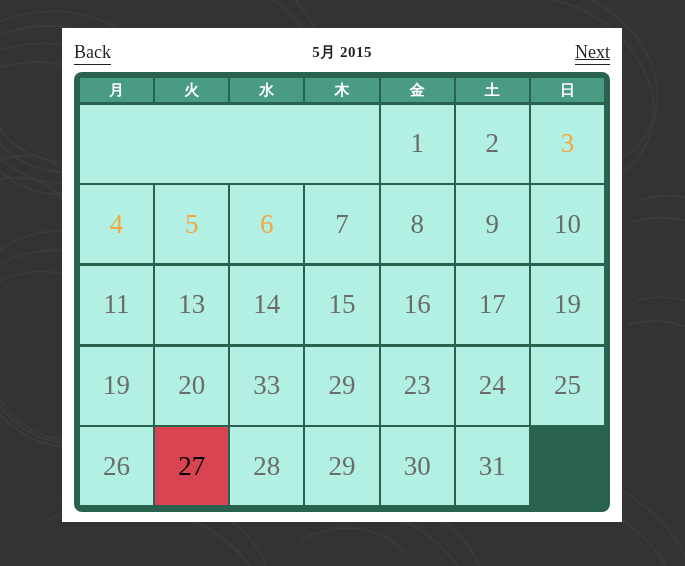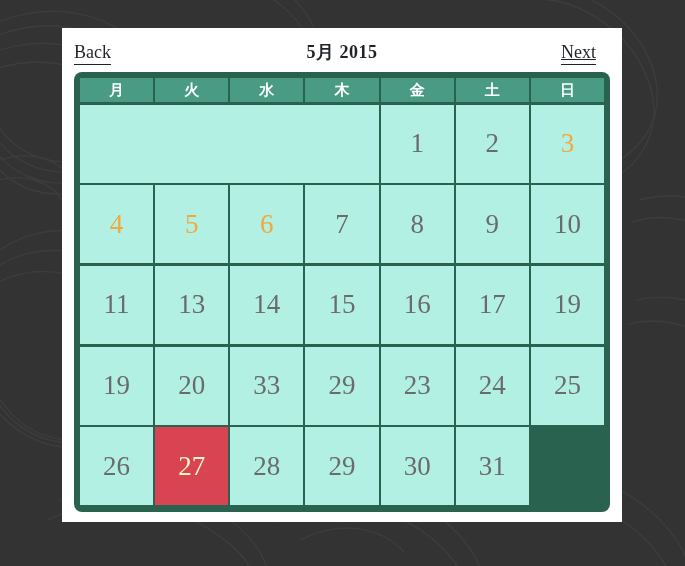--- a/index.html
+++ b/index.html
@@ -56,30 +56,30 @@
     font-family: "Liberation Serif", serif;
     font-size: 18px;
     color: #1f2328;
     text-decoration: none;
     border-bottom: 1.5px solid #1f2328;
     padding-bottom: 2px;
     line-height: 20px;
     cursor: pointer;
   }
   #nav-back { left: 12px; }
-  #nav-next { right: 26px; text-decoration: underline; }
+  #nav-next { right: 12px; text-decoration: underline; }
   #calendar-title {
     position: absolute;
     left: 0;
     right: 0;
     top: 14px;
     text-align: center;
     font-family: "Liberation Serif", serif;
     font-weight: bold;
-    font-size: 18px;
+    font-size: 15px;
     color: #1f2328;
     line-height: 20px;
     letter-spacing: 0.5px;
   }
 
   
   #calendar-frame {
     margin: 0 12px;
     background: #2a6250;
     border-radius: 8px;
@@ -128,21 +128,21 @@
   }
   .day-cell.empty {
     cursor: default;
     color: transparent;
   }
   .day-cell.holiday {
     color: #f2a83c;
   }
   .day-cell.today {
     background: #d94452;
-    color: #fef9c3;
+    color: #000000;
   }
   
   .day-cell.empty.merge-right {
     margin-right: -2px;
     padding-right: 2px;
   }
 </style>
 </head>
 <body>
 

